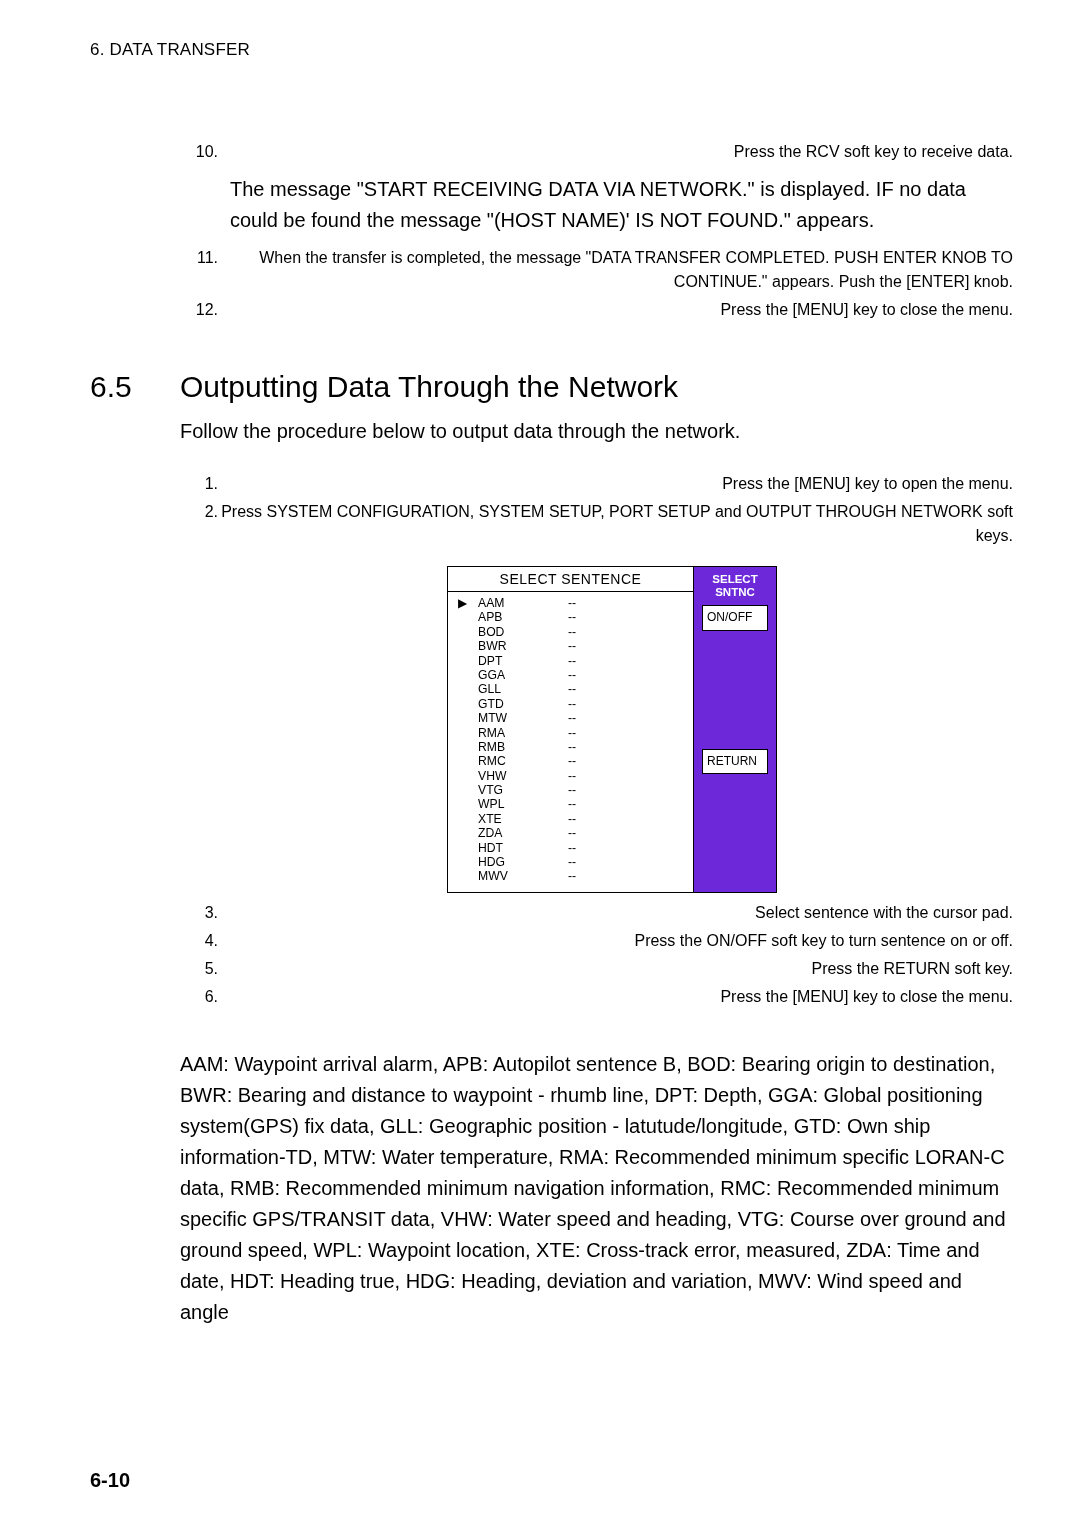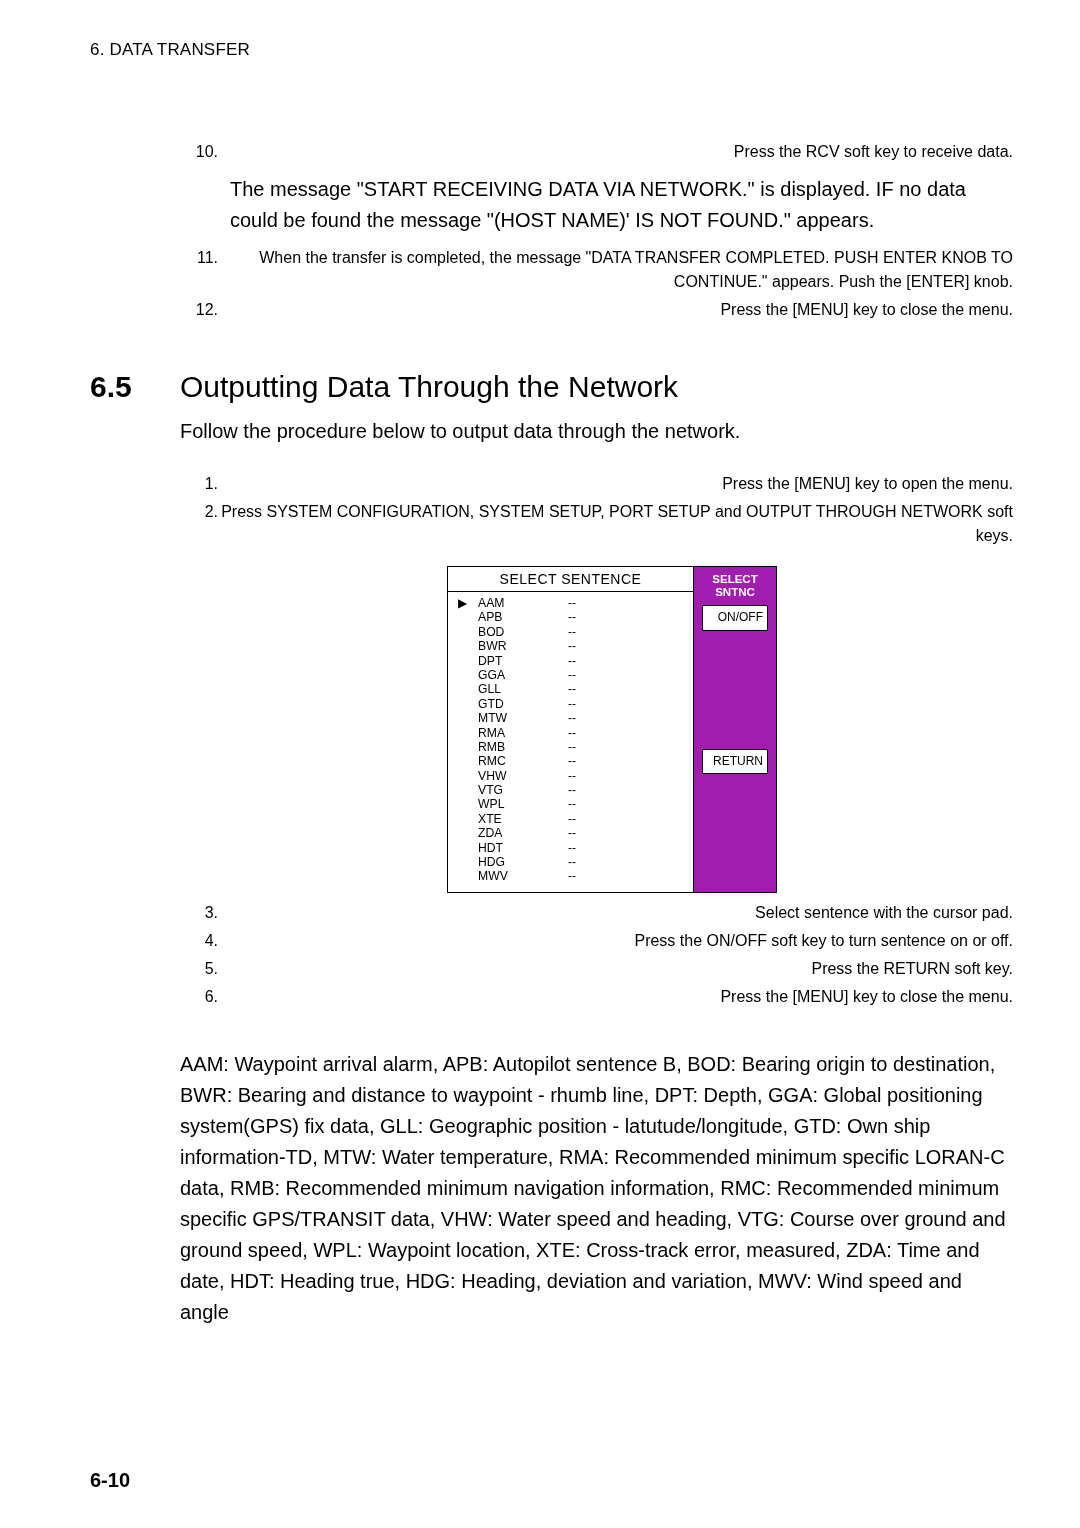--- a/index.html
+++ b/index.html
@@ -50,21 +50,21 @@
   }
   .section-heading {
     display: flex;
     align-items: baseline;
     margin-top: 48px;
     margin-bottom: 12px;
     margin-left: -90px;
   }
   .section-heading .num {
     font-size: 30px;
-    font-weight: bold;
+    font-weight: normal;
     width: 90px;
   }
   .section-heading .title {
     font-size: 30px;
     font-weight: normal;
   }
   .section-intro {
     font-size: 20px;
     line-height: 1.5;
     margin-bottom: 26px;
@@ -113,40 +113,40 @@
   .d-row .code {
     width: 42px;
   }
   .d-row .val {
     flex: 1;
     text-align: left;
     padding-left: 40px;
   }
   .d-right {
     width: 82px;
-    background: #a21caf;
+    background: #6d28d9;
     display: flex;
     flex-direction: column;
     align-items: center;
     padding: 6px 4px;
     gap: 6px;
     box-sizing: border-box;
   }
   .d-top-label {
     color: #fff;
     font-size: 11.5px;
     font-weight: bold;
     text-align: center;
     line-height: 1.15;
   }
   .d-btn {
     background: #fff;
     border: 1.6px solid #000;
     font-size: 12px;
-    text-align: right;
+    text-align: left;
     padding: 5px 4px;
     width: 66px;
     box-sizing: border-box;
     line-height: 1.15;
   }
   .d-spacer { flex: 1; }
   .fig-caption {
     text-align: center;
     font-style: italic;
     font-size: 20px;

